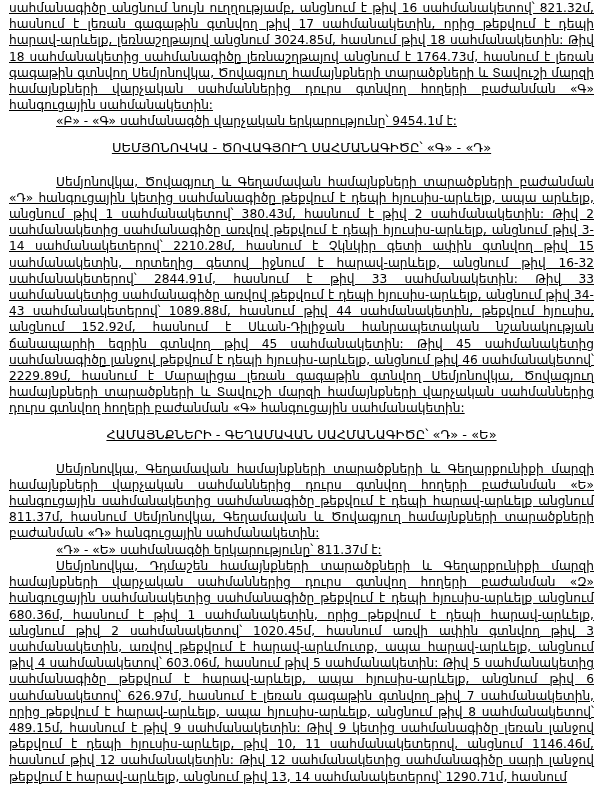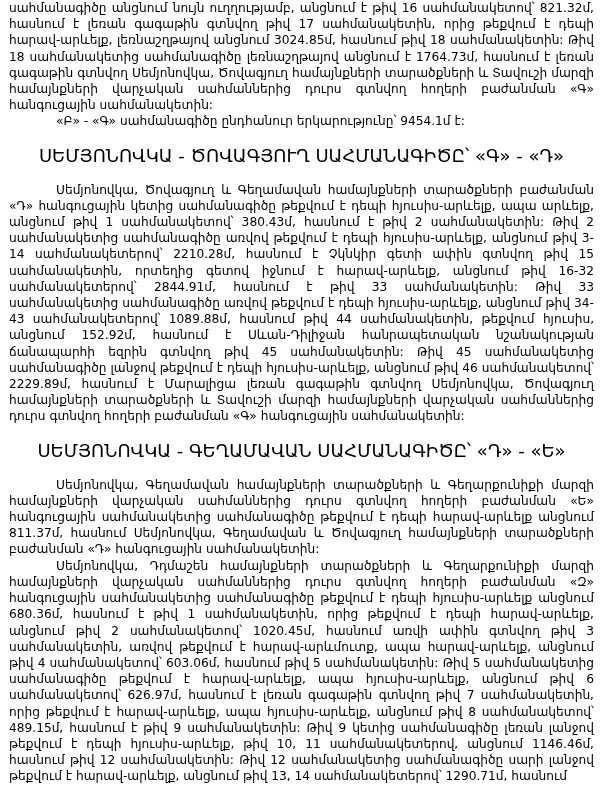--- a/index.html
+++ b/index.html
@@ -13,43 +13,45 @@
     .page {
       padding: 0 8px 0 9px;
       font-size: 12.2px;
       line-height: 16.2px;
       letter-spacing: 0;
     }
     p {
       margin: 0;
       text-align: justify;
       text-align-last: left;
+      text-decoration: underline;
     }
     .indent { text-indent: 47px; }
     .total { text-indent: 47px; }
     .heading {
       text-align: left;
       text-align-last: center;
-      margin: 18px 0 18px 0;
-      font-size: 18px;
+      margin: 10px 0 18px 0;
+      font-size: 13px;
       line-height: 16px;
     }
   </style>
 </head>
 <body>
 
 <div class="page">
 
   <p>սահմանագիծը  անցնում նույն ուղղությամբ, անցնում է  թիվ 16 սահմանակետով՝ 821.32մ, հասնում է լեռան գագաթին գտնվող  թիվ 17 սահմանակետին, որից թեքվում է դեպի հարավ-արևելք, լեռնաշղթայով անցնում  3024.85մ, հասնում  թիվ 18 սահմանակետին: Թիվ 18 սահմանակետից սահմանագիծը լեռնաշղթայով անցնում է 1764.73մ, հասնում է լեռան գագաթին գտնվող Սեմյոնովկա, Ծովագյուղ համայնքների տարածքների և Տավուշի մարզի համայնքների վարչական սահմաններից դուրս գտնվող հողերի բաժանման «Գ» հանգուցային սահմանակետին:</p>
-  <p class="total">«Բ» - «Գ» սահմանագիծը ընդհանուր երկարությունը՝ 9454.1մ է:</p>
+  <p class="total">«Բ» - «Գ» սահմանագծի վարչական երկարությունը՝ 9454.1մ է:</p>
 
   <p class="heading">ՍԵՄՅՈՆՈՎԿԱ - ԾՈՎԱԳՅՈՒՂ ՍԱՀՄԱՆԱԳԻԾԸ՝ «Գ» - «Դ»</p>
 
   <p class="indent">Սեմյոնովկա, Ծովագյուղ և Գեղամավան համայնքների տարածքների բաժանման «Դ» հանգուցային կետից սահմանագիծը թեքվում է դեպի հյուսիս-արևելք, ապա արևելք, անցնում թիվ 1 սահմանակետով՝ 380.43մ, հասնում է թիվ 2 սահմանակետին: Թիվ 2 սահմանակետից սահմանագիծը առվով թեքվում է դեպի հյուսիս-արևելք, անցնում թիվ 3-14 սահմանակետերով՝ 2210.28մ, հասնում է Չկնկիր գետի ափին գտնվող թիվ 15 սահմանակետին, որտեղից գետով իջնում է հարավ-արևելք, անցնում թիվ 16-32 սահմանակետերով՝ 2844.91մ, հասնում է թիվ 33 սահմանակետին: Թիվ 33 սահմանակետից սահմանագիծը առվով թեքվում  է դեպի հյուսիս-արևելք, անցնում թիվ 34-43 սահմանակետերով՝ 1089.88մ, հասնում թիվ 44 սահմանակետին, թեքվում հյուսիս, անցնում 152.92մ, հասնում է Սևան-Դիլիջան հանրապետական նշանակության ճանապարհի եզրին գտնվող թիվ 45 սահմանակետին: Թիվ 45 սահմանակետից սահմանագիծը լանջով թեքվում  է դեպի հյուսիս-արևելք, անցնում թիվ 46 սահմանակետով՝ 2229.89մ, հասնում է Մարալիցա լեռան գագաթին գտնվող Սեմյոնովկա, Ծովագյուղ համայնքների տարածքների և Տավուշի մարզի համայնքների վարչական սահմաններից դուրս գտնվող հողերի բաժանման «Գ» հանգուցային սահմանակետին:</p>
 
-  <p class="heading">ՍԵՄՅՈՆՈՎԿԱ - ԳԵՂԱՄԱՎԱՆ ՍԱՀՄԱՆԱԳԻԾԸ՝ «Դ» - «Ե»</p>
+  <p class="heading">ՀԱՄԱՅՆՔՆԵՐԻ - ԳԵՂԱՄԱՎԱՆ ՍԱՀՄԱՆԱԳԻԾԸ՝ «Դ» - «Ե»</p>
 
   <p class="indent">Սեմյոնովկա, Գեղամավան համայնքների տարածքների և Գեղարքունիքի մարզի համայնքների վարչական սահմաններից դուրս գտնվող հողերի բաժանման «Ե» հանգուցային սահմանակետից սահմանագիծը թեքվում է դեպի հարավ-արևելք անցնում  811.37մ, հասնում Սեմյոնովկա, Գեղամավան և Ծովագյուղ համայնքների տարածքների բաժանման «Դ» հանգուցային սահմանակետին:</p>
+  <p class="total">«Դ» - «Ե» սահմանագծի երկարությունը՝ 811.37մ է:</p>
 
 
   <p class="indent">Սեմյոնովկա, Դդմաշեն համայնքների տարածքների և Գեղարքունիքի մարզի համայնքների վարչական սահմաններից դուրս գտնվող հողերի բաժանման «Զ» հանգուցային սահմանակետից սահմանագիծը թեքվում է դեպի հյուսիս-արևելք անցնում  680.36մ, հասնում է թիվ 1 սահմանակետին, որից թեքվում է դեպի հարավ-արևելք, անցնում թիվ 2 սահմանակետով՝ 1020.45մ, հասնում  առվի ափին գտնվող թիվ 3 սահմանակետին, առվով թեքվում է հարավ-արևմուտք, ապա հարավ-արևելք, անցնում թիվ 4 սահմանակետով՝ 603.06մ, հասնում թիվ 5 սահմանակետին: Թիվ 5 սահմանակետից սահմանագիծը թեքվում է հարավ-արևելք, ապա հյուսիս-արևելք, անցնում թիվ 6 սահմանակետով՝ 626.97մ, հասնում է լեռան գագաթին գտնվող թիվ 7 սահմանակետին, որից թեքվում է հարավ-արևելք, ապա հյուսիս-արևելք, անցնում թիվ 8 սահմանակետով՝ 489.15մ, հասնում է թիվ 9 սահմանակետին: Թիվ 9 կետից սահմանագիծը լեռան լանջով թեքվում է դեպի հյուսիս-արևելք, թիվ 10, 11 սահմանակետերով, անցնում 1146.46մ, հասնում  թիվ 12 սահմանակետին: Թիվ 12 սահմանակետից  սահմանագիծը սարի լանջով թեքվում է հարավ-արևելք, անցնում թիվ 13, 14 սահմանակետերով՝ 1290.71մ, հասնում</p>
 
 </div>
 
 </body></html>

